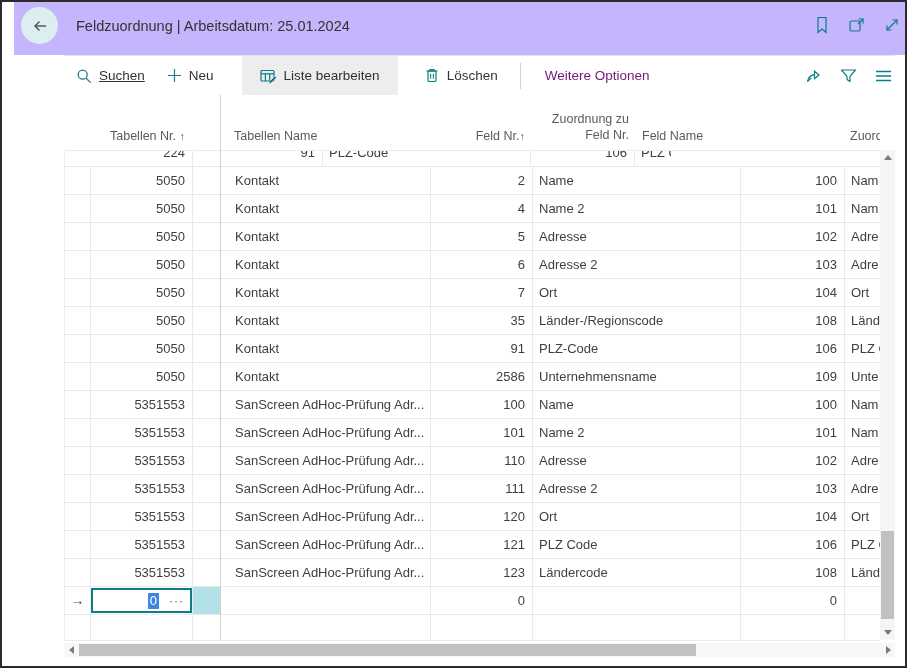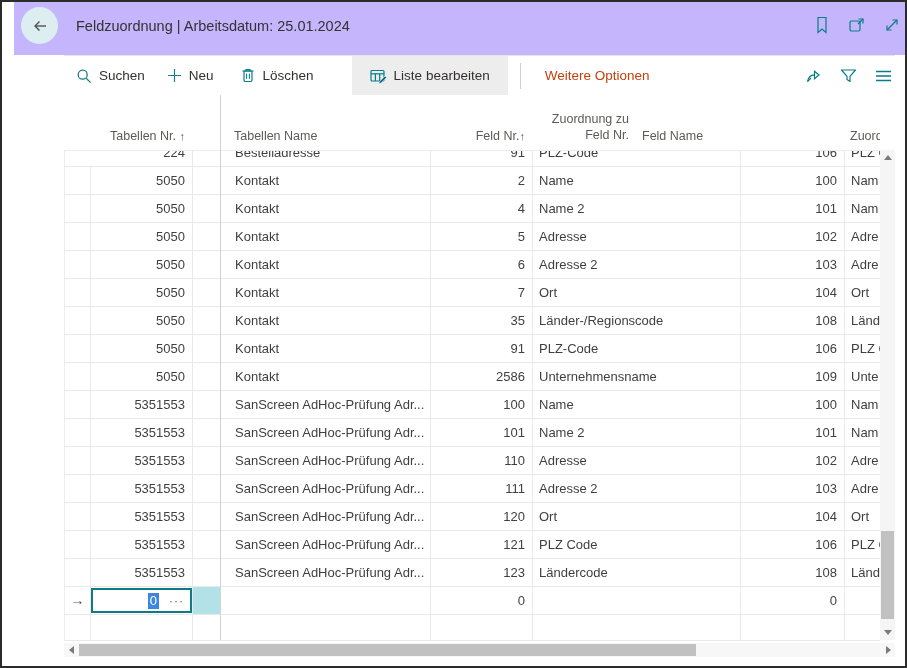--- a/index.html
+++ b/index.html
@@ -11,26 +11,26 @@
   .back-circle { position:absolute; left:7px; top:5px; width:37px; height:37px; border-radius:50%;
                  background:#ddeef1; display:flex; align-items:center; justify-content:center; cursor:pointer; }
   .page-title { position:absolute; left:62px; top:16px; font-size:14.5px; color:#333; white-space:nowrap; }
   .titlebar-icons { position:absolute; right:16px; top:13px; display:flex; gap:16px; }
   .tb-icon { width:19px; height:19px; display:flex; align-items:center; justify-content:center; cursor:pointer; }
 
   
   .toolbar { position:absolute; left:62px; top:53px; width:831px; height:40px; border-top:1px solid #e6e6e6;
              display:flex; align-items:center; font-size:13.5px; color:#323130; }
   .tb-item { display:flex; align-items:center; gap:7px; height:100%; cursor:pointer; white-space:nowrap; }
-  .tb-search { margin-left:12px; }
+  .tb-search { margin-left:12px;text-decoration:underline; }
   .tb-new { margin-left:22px; }
   .tb-editlist { margin-left:28px; background:#ededed; padding:0 18px; }
   .tb-delete { margin-left:16px; padding:0 10px; }
   .tb-sep { width:1px; height:26px; background:#d0d0d0; margin-left:12px; }
-  .tb-more { margin-left:24px; color:#c2410c; }
+  .tb-more { margin-left:24px; color:#701a75; }
   .toolbar-right { margin-left:auto; display:flex; gap:16px; align-items:center; padding-right:2px; }
 
   
   .grid { position:absolute; left:62px; top:93px; width:816px; }
   .freeze-line { position:absolute; left:218px; top:93px; width:1px; height:545px; background:#d2d2d2; z-index:5; }
 
   .hdr-row { display:flex; align-items:flex-end; height:55px; padding-bottom:7px; color:#5d5b58; font-size:12.5px; }
   .hdr-cell { white-space:nowrap; overflow:hidden; }
   .sort-arrow { font-size:11px; color:#5d5b58; }
 
@@ -135,42 +135,42 @@
       <span>Suchen</span>
     </div>
     <div class="tb-item tb-new">
       <span>
         <svg width="15" height="15" viewBox="0 0 15 15">
             <path d="M7.5 1v13M1 7.5h13" stroke="#1f7a8c" stroke-width="1.2"></path>
           </svg>
       </span>
       <span>Neu</span>
     </div>
+    <div class="tb-item tb-editlist">
+      <span>
+        <svg width="17" height="16" viewBox="0 0 17 16">
+            <rect x="1" y="2.5" width="13" height="10.5" rx="1" stroke="#077d87" stroke-width="1.2" fill="none"></rect>
+            <path d="M1 5.8h13" stroke="#077d87" stroke-width="1.2"></path>
+            <path d="M5.4 5.8v7.2M9.7 5.8v7.2" stroke="#077d87" stroke-width="1.2"></path>
+            <path d="M9.5 13.5 15 8l1.6 1.6-5.5 5.5-2.4.8z" fill="#0a6e77" stroke="#fff" stroke-width="0.6"></path>
+          </svg>
+      </span>
+      <span>Liste bearbeiten</span>
+    </div>
     <div class="tb-item tb-delete">
       <span>
         <svg width="16" height="17" viewBox="0 0 16 17">
             <path d="M2.5 4h11" stroke="#077d87" stroke-width="1.2"></path>
             <path d="M6 4V2.5h4V4" stroke="#077d87" stroke-width="1.2" fill="none"></path>
             <rect x="4" y="4" width="8" height="10.5" rx="1.2" stroke="#077d87" stroke-width="1.2" fill="none"></rect>
             <path d="M6.6 6.8v5M9.4 6.8v5" stroke="#077d87" stroke-width="1.1"></path>
           </svg>
       </span>
       <span>Löschen</span>
     </div>
-    <div class="tb-item tb-editlist">
-      <span>
-        <svg width="17" height="16" viewBox="0 0 17 16">
-            <rect x="1" y="2.5" width="13" height="10.5" rx="1" stroke="#077d87" stroke-width="1.2" fill="none"></rect>
-            <path d="M1 5.8h13" stroke="#077d87" stroke-width="1.2"></path>
-            <path d="M5.4 5.8v7.2M9.7 5.8v7.2" stroke="#077d87" stroke-width="1.2"></path>
-            <path d="M9.5 13.5 15 8l1.6 1.6-5.5 5.5-2.4.8z" fill="#0a6e77" stroke="#fff" stroke-width="0.6"></path>
-          </svg>
-      </span>
-      <span>Liste bearbeiten</span>
-    </div>
     <div class="tb-sep"></div>
     <div class="tb-item tb-more">
       <span>Weitere Optionen</span>
     </div>
     <div class="toolbar-right">
       <div class="tb-icon">
         <svg width="18" height="17" viewBox="0 0 18 17">
             <path d="M2.5 14.5c.6-4.2 3-6.5 7-6.7" stroke="#077d87" stroke-width="1.2" fill="none"></path>
             <path d="M9.5 4.2 14 8l-4.5 3.8z" stroke="#077d87" stroke-width="1.2" fill="none"></path>
             <path d="M2.5 14.5 6 11" stroke="#077d87" stroke-width="1.2" fill="none"></path>
@@ -206,21 +206,20 @@
       <div class="hdr-cell c5">Feld Name</div>
       <div class="hdr-cell c7">Zuordnu</div>
     </div>
 
     <div class="rows" id="rows-container">
         <div class="partial-wrap">
           <div class="row">
             <div class="c0"></div>
             <div class="c1">224</div>
             <div class="c2"></div>
-            <div class="c3">Bestelladresse</div>
             <div class="c4">91</div>
             <div class="c5">PLZ-Code</div>
             <div class="c6">106</div>
             <div class="c7">PLZ C</div>
           </div>
         </div>
         <div class="row">
           <div class="c0"></div>
           <div class="c1">5050</div>
           <div class="c2"></div>

